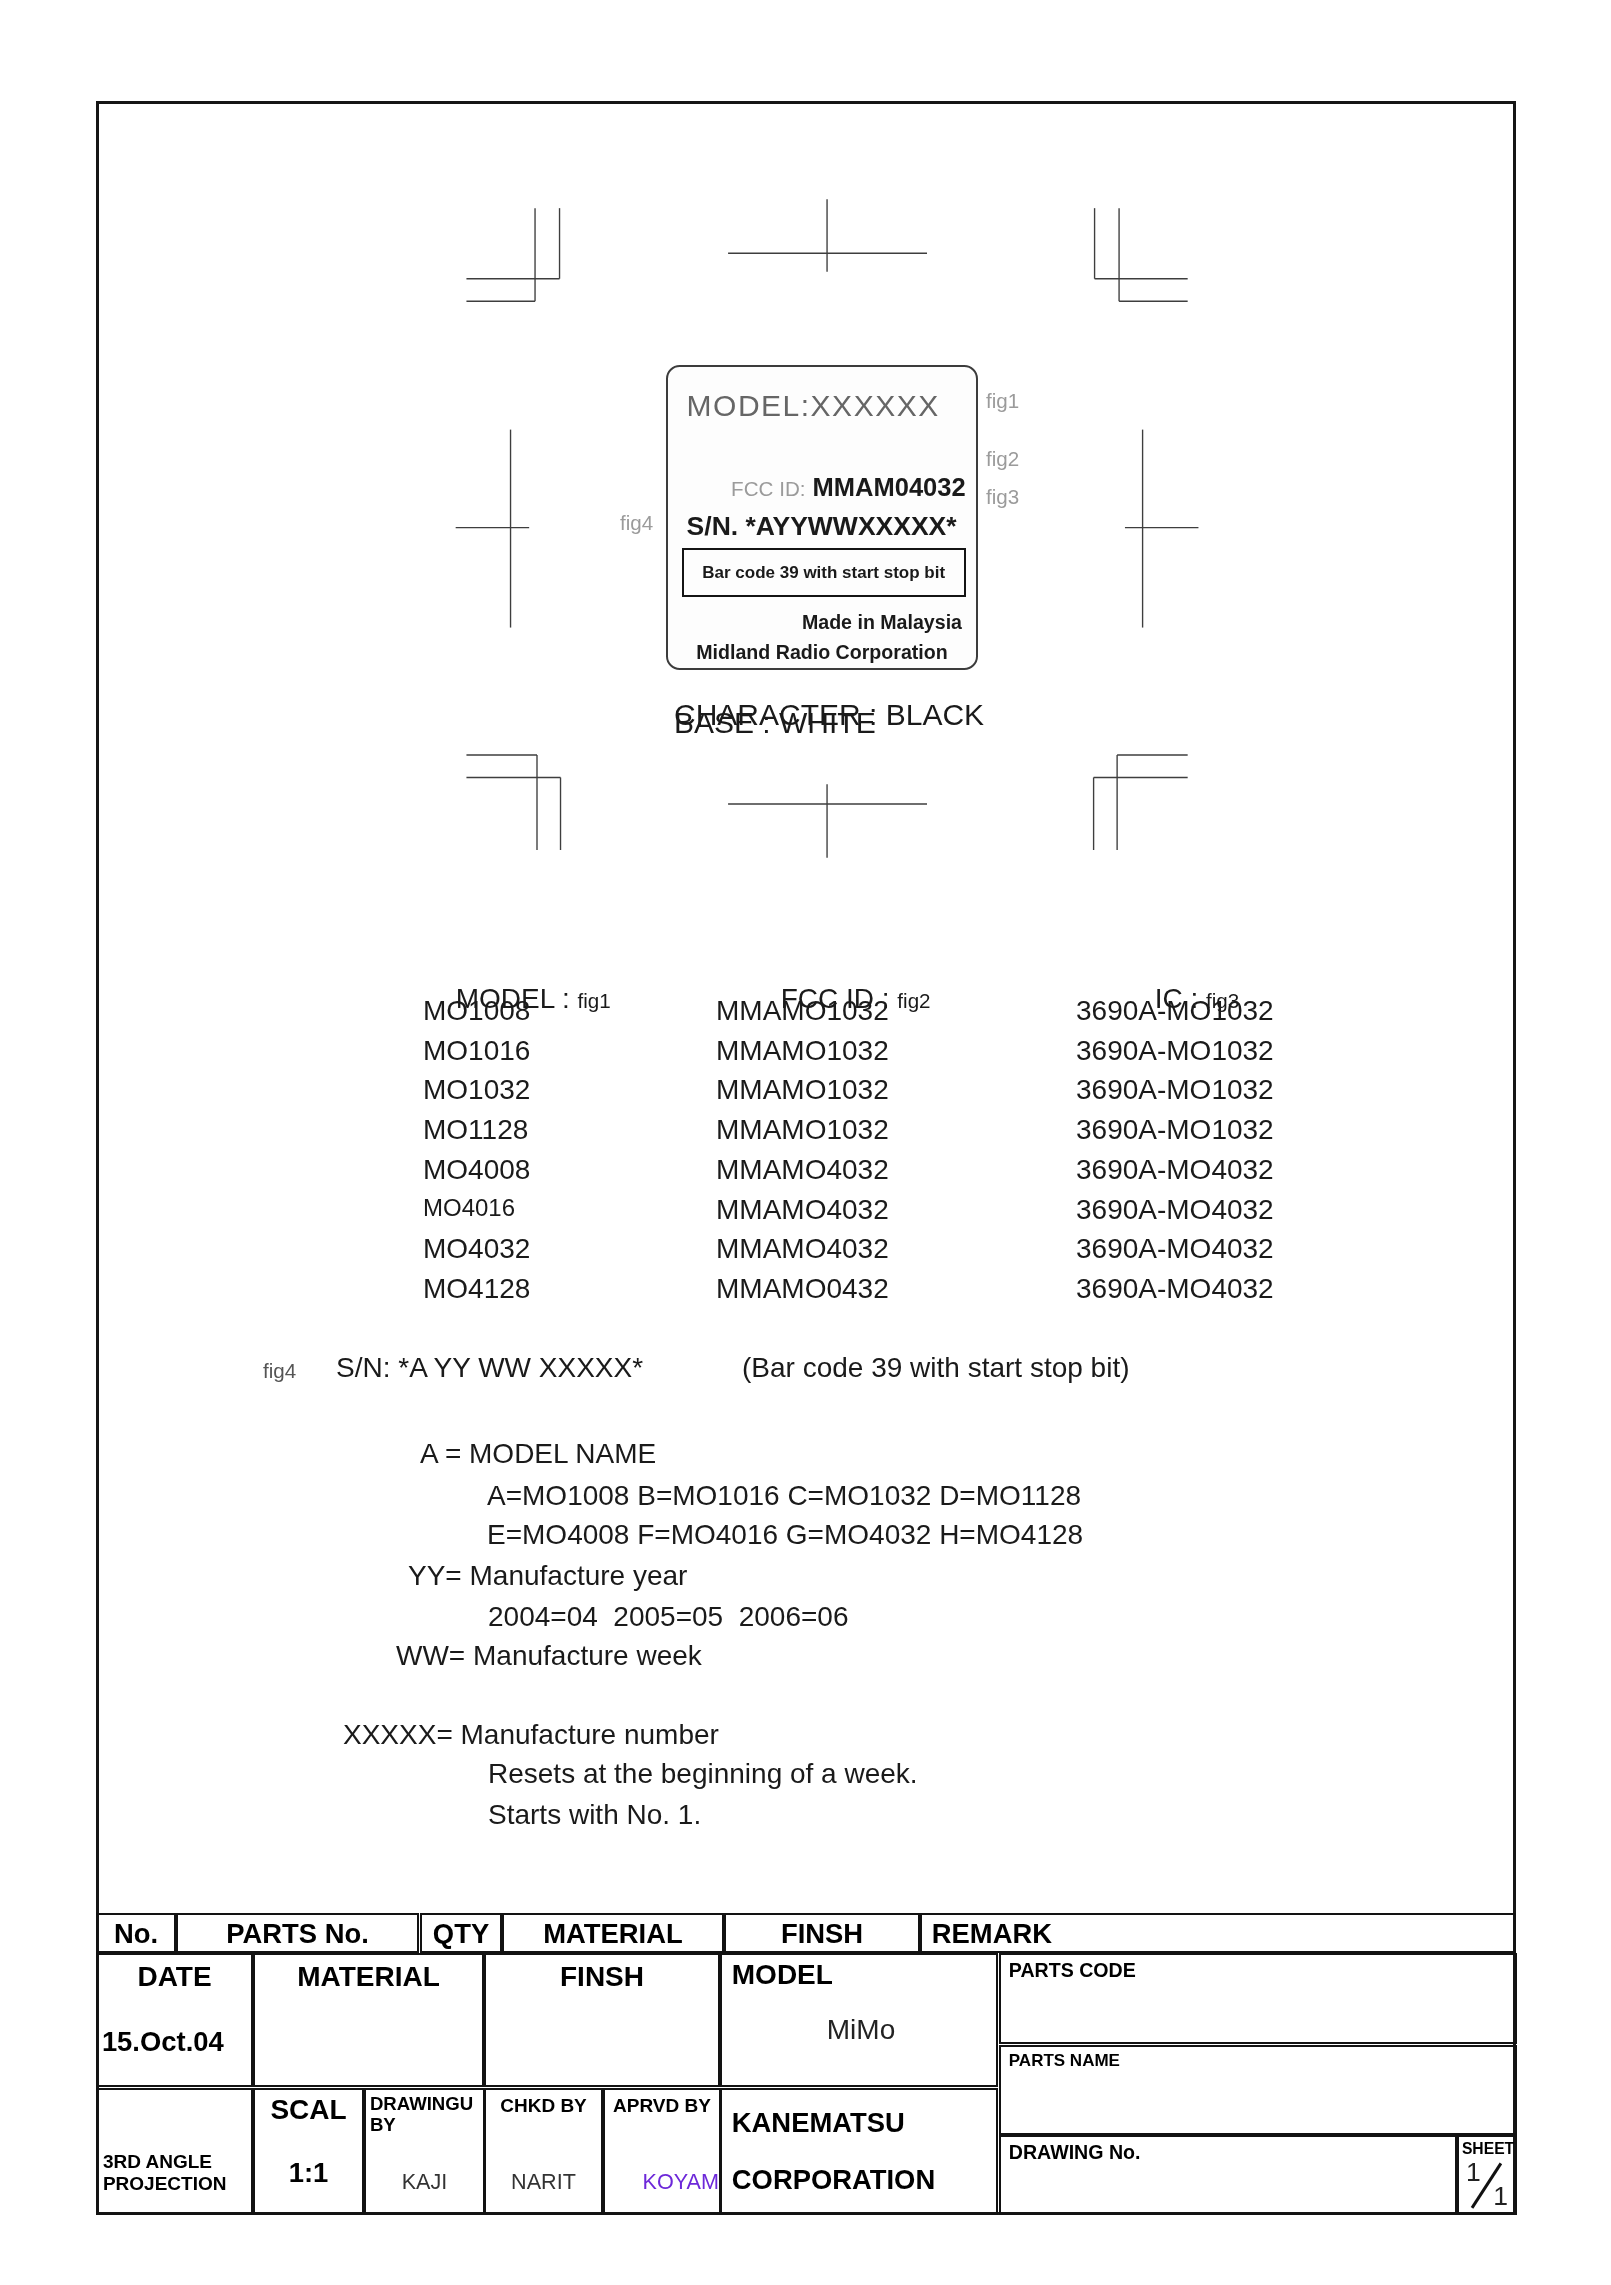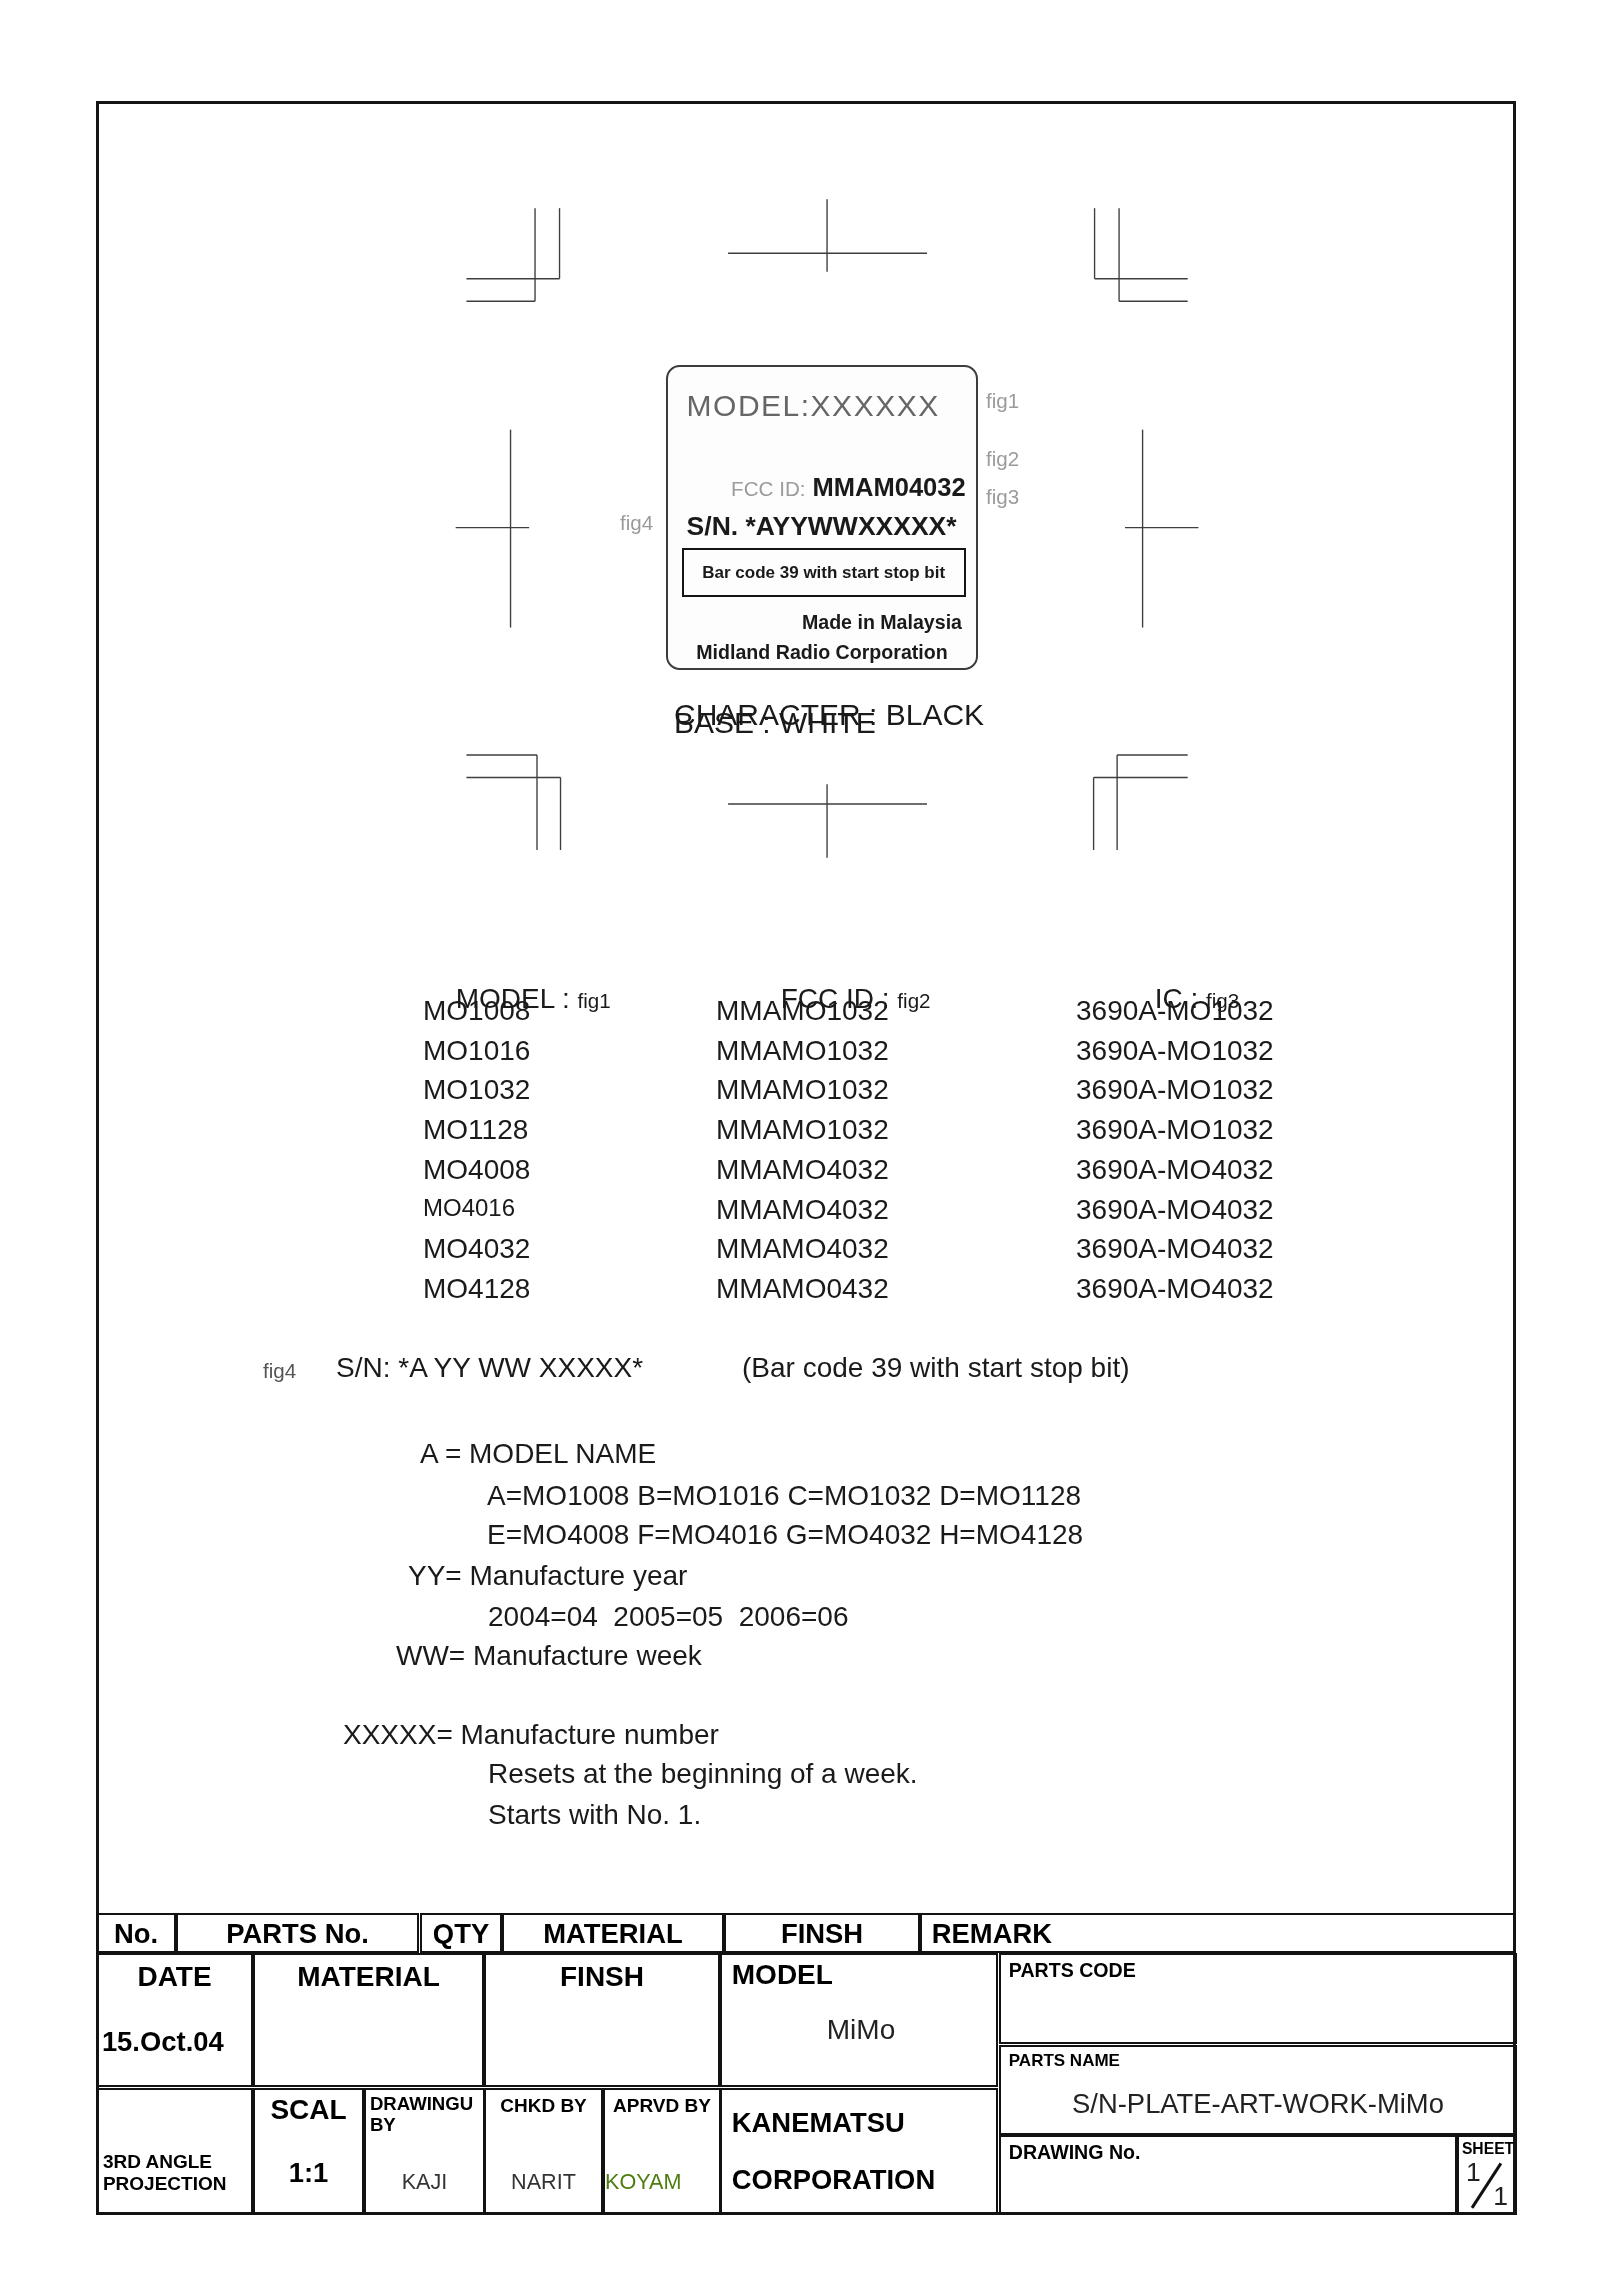--- a/index.html
+++ b/index.html
@@ -190,21 +190,20 @@
     <div class="cell" style="left:720px;top:1953px;width:278px;height:134px;">
       <div class="cl" style="left:9.8px;top:3.9px;font-size:28px;">MODEL</div>
       <div class="cv" style="left:2px;top:59px;width:100%;text-align:center;font-size:28px;">MiMo</div>
     </div>
 
     <div class="cell" style="left:999px;top:1953px;width:518px;height:91px;">
       <div class="cl" style="left:7.8px;top:3.9px;font-size:19.6px;">PARTS CODE</div>
     </div>
     <div class="cell" style="left:999px;top:2045px;width:518px;height:90px;">
       <div class="cl" style="left:7.8px;top:3.9px;font-size:17px;">PARTS NAME</div>
-      <div class="cv" style="left:0;top:41px;width:100%;text-align:center;font-size:27.4px;">S/N-PLATE-ART-WORK-MiMo</div>
     </div>
     <div class="cell" style="left:999px;top:2135px;width:458px;height:80px;">
       <div class="cl" style="left:7.8px;top:3.9px;font-size:19.6px;">DRAWING No.</div>
     </div>
     <div class="cell" style="left:1457px;top:2135px;width:60px;height:80px;">
       <div class="cl" style="left:2.9px;top:2.9px;font-size:15.7px;">SHEET</div>
       <div class="cv" style="left:6.9px;top:19.6px;font-size:26.5px;">1</div>
       <div class="slash" style="left:25.5px;top:21.6px;"></div>
       <div class="cv" style="right:6.9px;bottom:2px;font-size:26.5px;">1</div>
     </div>
@@ -219,21 +218,21 @@
     <div class="cell" style="left:364px;top:2088px;width:121px;height:127px;">
       <div class="cl wrap" style="left:3.9px;top:2.9px;width:103px;font-size:18.6px;">DRAWINGU BY</div>
       <div class="cv" style="left:0;top:80px;width:100%;text-align:center;font-size:21.6px;color:#333;">KAJI</div>
     </div>
     <div class="cell" style="left:484px;top:2088px;width:119px;height:127px;padding-left:36px;">
       <div class="cl" style="left:0;top:4.9px;width:100%;text-align:center;font-size:19px;">CHKD BY</div>
       <div class="cv" style="left:0;top:80px;width:100%;text-align:center;font-size:21.6px;color:#333;">NARIT</div>
     </div>
     <div class="cell" style="left:603px;top:2088px;width:118px;height:127px;">
       <div class="cl" style="left:0;top:4.9px;width:100%;text-align:center;font-size:19px;">APRVD BY</div>
-      <div class="cv" style="left:0;top:80px;width:100%;text-align:left;font-size:21.6px;color:#4d7c0f;">KOYAM</div>
+      <div class="cv" style="left:0;top:80px;width:100%;text-align:right;font-size:21.6px;color:#6d28d9;">KOYAM</div>
     </div>
     <div class="cell" style="left:720px;top:2088px;width:278px;height:127px;">
       <div class="cl" style="left:9.8px;top:16.7px;font-size:27.4px;">KANEMATSU</div>
       <div class="cl" style="left:9.8px;top:74px;font-size:27.4px;">CORPORATION</div>
     </div>
   </div>
 
 </div>
 
 

